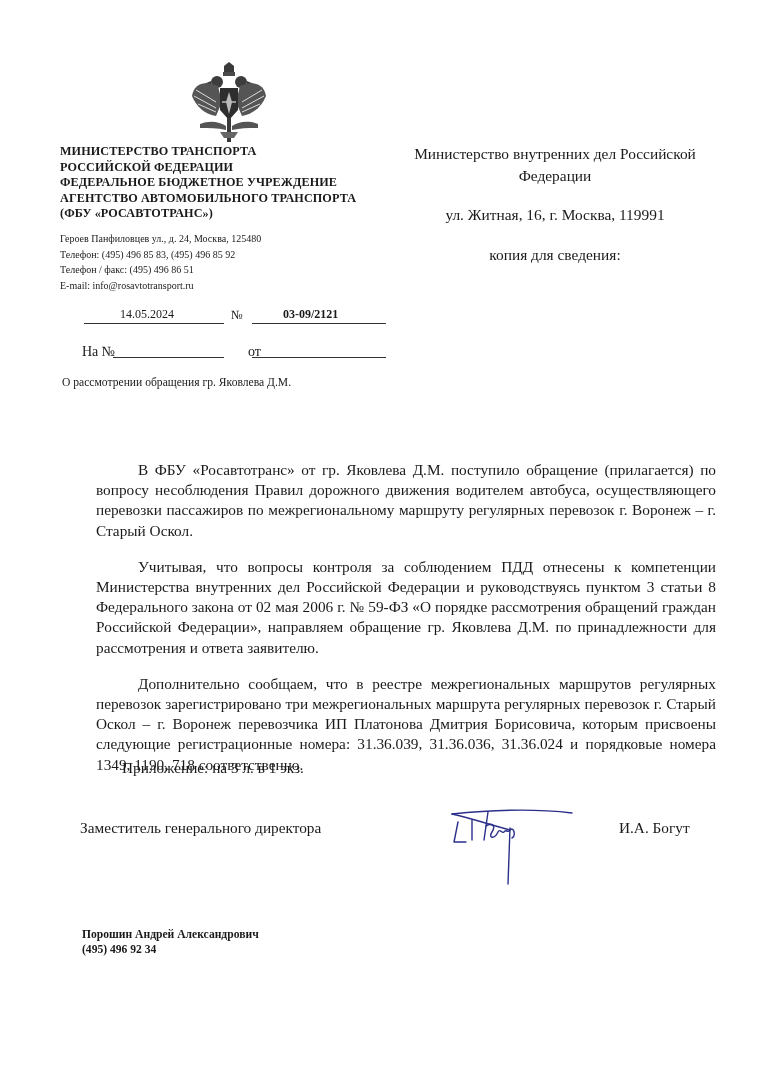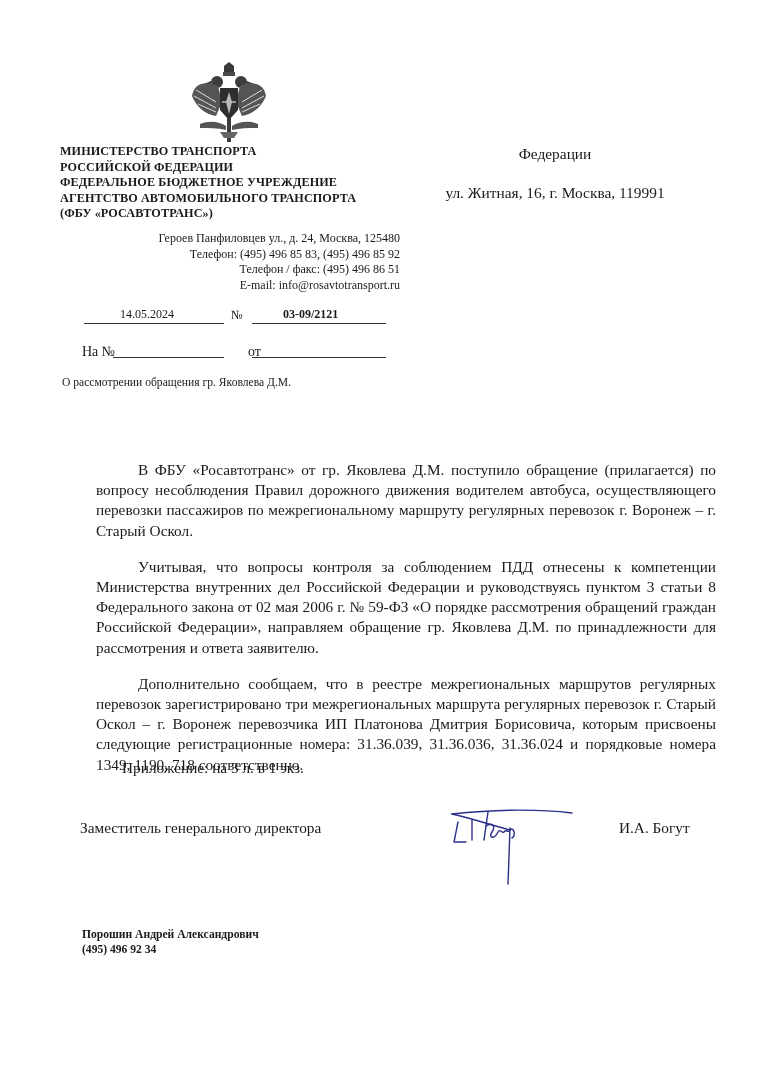--- a/index.html
+++ b/index.html
@@ -2,22 +2,22 @@
 <html><head>
 <meta charset="utf-8">
 <style>
   html, body { margin:0; padding:0; background:#ffffff; }
   body { width:764px; height:1080px; position:relative; overflow:hidden;
          font-family:"Liberation Serif", "DejaVu Serif", serif; color:#1a1a1a; }
   .abs { position:absolute; }
   .emblem { left:190px; top:62px; width:78px; height:82px; }
   .org { left:60px; top:144px; width:340px; text-align:left; font-weight:bold;
          font-size:12.2px; line-height:15.5px; letter-spacing:0.1px; }
-  .contacts { left:60px; top:231px; width:340px; text-align:right;
-              font-size:12px; line-height:15.5px; }
+  .contacts { left:60px; top:231px; width:340px; text-align:left;
+              font-size:10px; line-height:15.5px; }
   .recipient { left:380px; top:143px; width:350px; text-align:center;
                font-size:15.4px; line-height:22px; }
   .recipient .gap { height:17px; }
   .recipient .gap2 { height:18px; }
   .ref-line { position:absolute; border-bottom:1px solid #333; }
   .ref-text { position:absolute; font-size:12px; }
   .small { font-size:14px; }
   .subject { left:62px; top:376px; font-size:11.6px; }
   .body { left:80px; top:444px; width:652px; font-size:15.3px; line-height:20.2px;
           text-align:justify; }
@@ -81,24 +81,26 @@
   <span class="ref-text" style="left:283px; top:307px;font-weight:bold;">03-09/2121</span>
   <div class="ref-line" style="left:252px; top:323px; width:134px;"></div>
 
   <span class="ref-text small" style="left:82px; top:344px;">На №</span>
   <div class="ref-line" style="left:113px; top:357px; width:111px;"></div>
   <span class="ref-text small" style="left:248px; top:344px;">от</span>
   <div class="ref-line" style="left:252px; top:357px; width:134px;"></div>
 </div>
 
 <div class="abs recipient">
+  <div>Министерство внутренних дел Российской</div>
   <div>Федерации</div>
   <div class="gap"></div>
   <div>ул. Житная, 16, г. Москва, 119991</div>
   <div class="gap2"></div>
+  <div>копия для сведения:</div>
 </div>
 
 <div class="abs subject">О рассмотрении обращения гр. Яковлева Д.М.</div>
 
 <div class="abs body">
   <p>В ФБУ «Росавтотранс» от гр. Яковлева Д.М. поступило обращение (прилагается) по вопросу несоблюдения Правил дорожного движения водителем автобуса, осуществляющего перевозки пассажиров по межрегиональному маршруту регулярных перевозок г. Воронеж – г. Старый Оскол.</p>
   <p>Учитывая, что вопросы контроля за соблюдением ПДД отнесены к компетенции Министерства внутренних дел Российской Федерации и руководствуясь пунктом 3 статьи 8 Федерального закона от 02 мая 2006 г. № 59-ФЗ «О порядке рассмотрения обращений граждан Российской Федерации», направляем обращение гр. Яковлева Д.М. по принадлежности для рассмотрения и ответа заявителю.</p>
   <p>Дополнительно сообщаем, что в реестре межрегиональных маршрутов регулярных перевозок зарегистрировано три межрегиональных маршрута регулярных перевозок г. Старый Оскол – г. Воронеж перевозчика ИП Платонова Дмитрия Борисовича, которым присвоены следующие регистрационные номера: 31.36.039, 31.36.036, 31.36.024 и порядковые номера 1349, 1190, 718 соответственно.</p>
 </div>
 

